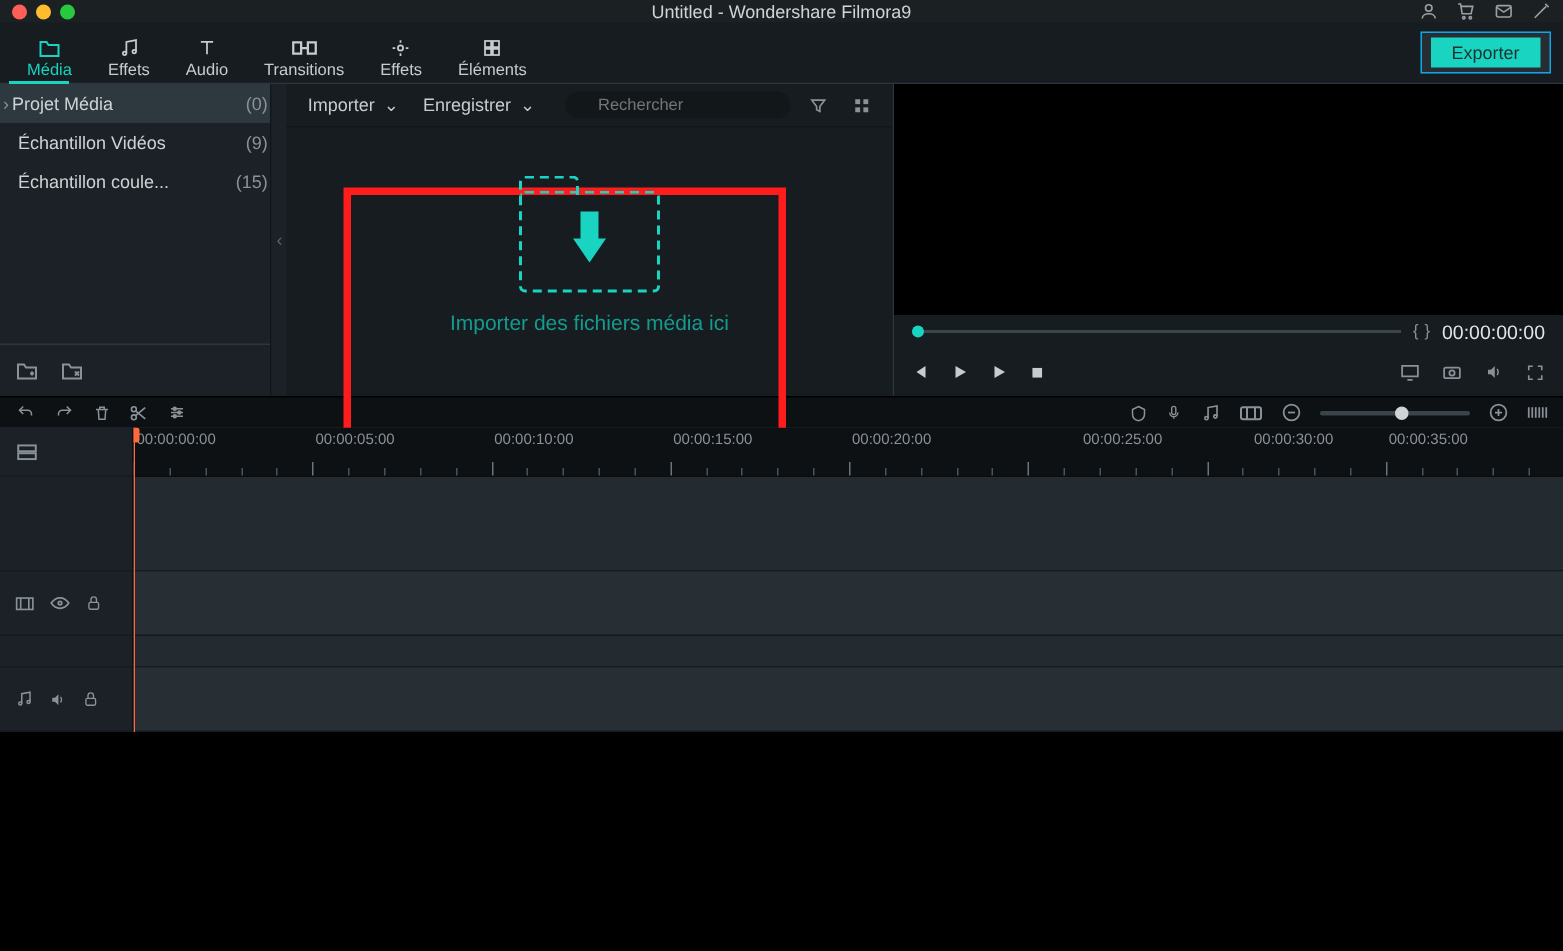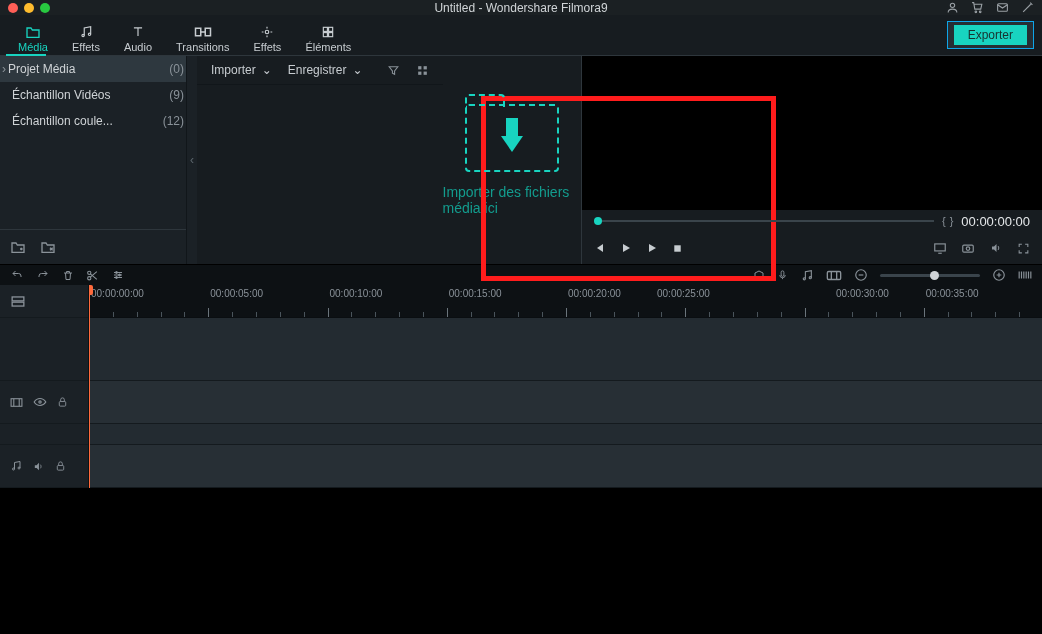--- a/index.html
+++ b/index.html
@@ -36,21 +36,21 @@
   .middle{display:flex;height:298px;border-top:1px solid var(--border)}
   
   .sidebar{width:186px;background:var(--panel-2);display:flex;flex-direction:column;border-right:1px solid #11161a}
   .side-list{flex:1}
   .side-item{display:flex;align-items:center;justify-content:space-between;padding:6px 2px;color:#cfd3d6;font-size:12px;cursor:pointer}
   .side-item.sel{background:#2e383f}
   .side-item .count{color:var(--text-dim)}
   .side-footer{height:34px;display:flex;align-items:center;gap:14px;padding:0 10px;color:var(--text-dim);border-top:1px solid var(--border)}
   .side-collapse{width:10px;display:flex;align-items:center;justify-content:center;background:var(--panel-2);cursor:pointer;color:#5d666d}
   
-  .media{flex:1;display:flex;flex-direction:row;background:var(--bg-darker)}
+  .media{flex:1;display:flex;flex-direction:column;background:var(--bg-darker)}
   .media-bar{height:28px;display:flex;align-items:center;gap:8px;padding:0 10px;border-bottom:1px solid #11161a}
   .dropdown{display:flex;align-items:center;gap:6px;color:var(--text);cursor:pointer;padding:0 4px}
   .spacer{flex:1}
   .search{width:120px;height:18px;background:#12171a;border:none;border-radius:9px;color:var(--text);padding:0 8px 0 22px;font-size:11px;position:relative}
   .search-wrap{position:relative}
   .search-wrap .sicon{position:absolute;left:6px;top:3px;color:#6a7278}
   .mb-icon{color:var(--text-dim);cursor:pointer;padding:0 4px}
   .media-body{flex:1;display:flex;align-items:center;justify-content:center;position:relative}
   .highlight-box{position:absolute;left:38px;top:40px;width:285px;height:175px;border:5px solid var(--red-hl);pointer-events:none}
   .import-zone{display:flex;flex-direction:column;align-items:center;gap:12px;cursor:pointer}
@@ -200,21 +200,21 @@
         <div class="side-item sel">
           <span><span style="color:#8a9299;margin-right:2px">›</span><span>Projet Média</span></span>
           <span class="count">(0)</span>
         </div>
         <div class="side-item">
           <span style="padding-left:10px">Échantillon Vidéos</span>
           <span class="count">(9)</span>
         </div>
         <div class="side-item">
           <span style="padding-left:10px">Échantillon coule...</span>
-          <span class="count">(12)</span>
+          <span class="count">(15)</span>
         </div>
       </div>
       <div class="side-footer">
         <span class="ico">
             <svg width="16" height="14" viewBox="0 0 24 20" fill="none" stroke="currentColor" stroke-width="2">
               <path d="M3 4h6l2 3h10v11H3z"></path>
               <path d="M17 11v4M15 13h4"></path>
             </svg>
           </span>
         <span class="ico">
@@ -231,20 +231,29 @@
       <div class="media-bar">
         <div class="dropdown">
           <span>Importer</span>
           <span class="ico">⌄</span>
         </div>
         <div class="dropdown">
           <span>Enregistrer</span>
           <span class="ico">⌄</span>
         </div>
         <div class="spacer"></div>
+        <div class="search-wrap">
+          <span class="sicon ico">
+              <svg width="11" height="11" viewBox="0 0 24 24" fill="none" stroke="currentColor" stroke-width="3">
+                <circle cx="10" cy="10" r="7"></circle>
+                <path d="M21 21l-6-6"></path>
+              </svg>
+            </span>
+          <input class="search" placeholder="Rechercher" style="">
+        </div>
         <span class="mb-icon ico">
             <svg width="13" height="13" viewBox="0 0 24 24" fill="none" stroke="currentColor" stroke-width="2">
               <path d="M4 5h16l-6 8v6l-4-2v-4z"></path>
             </svg>
           </span>
         <span class="mb-icon ico">
             <svg width="13" height="13" viewBox="0 0 24 24" fill="currentColor">
               <rect x="4" y="4" width="6" height="6"></rect>
               <rect x="14" y="4" width="6" height="6"></rect>
               <rect x="4" y="14" width="6" height="6"></rect>
@@ -487,21 +496,21 @@
           <div class="tick" style="left: 381.6px;"></div>
           <div class="tick" style="left: 405.45px;"></div>
           <div class="tick" style="left: 429.3px;"></div>
           <div class="tick" style="left: 453.15px;"></div>
           <div class="ruler-label" style="left: 479px;">00:00:20:00</div>
           <div class="tick major" style="left: 477px;"></div>
           <div class="tick" style="left: 500.85px;"></div>
           <div class="tick" style="left: 524.7px;"></div>
           <div class="tick" style="left: 548.55px;"></div>
           <div class="tick" style="left: 572.4px;"></div>
-          <div class="ruler-label" style="left: 568px; text-align: right;">00:00:25:00</div>
+          <div class="ruler-label" style="left: 633px; text-align: right;">00:00:25:00</div>
           <div class="tick major" style="left: 596.25px;"></div>
           <div class="tick" style="left: 620.1px;"></div>
           <div class="tick" style="left: 643.95px;"></div>
           <div class="tick" style="left: 667.8px;"></div>
           <div class="tick" style="left: 691.65px;"></div>
           <div class="ruler-label" style="left: 747px;">00:00:30:00</div>
           <div class="tick major" style="left: 715.5px;"></div>
           <div class="tick" style="left: 739.35px;"></div>
           <div class="tick" style="left: 763.2px;"></div>
           <div class="tick" style="left: 787.05px;"></div>

